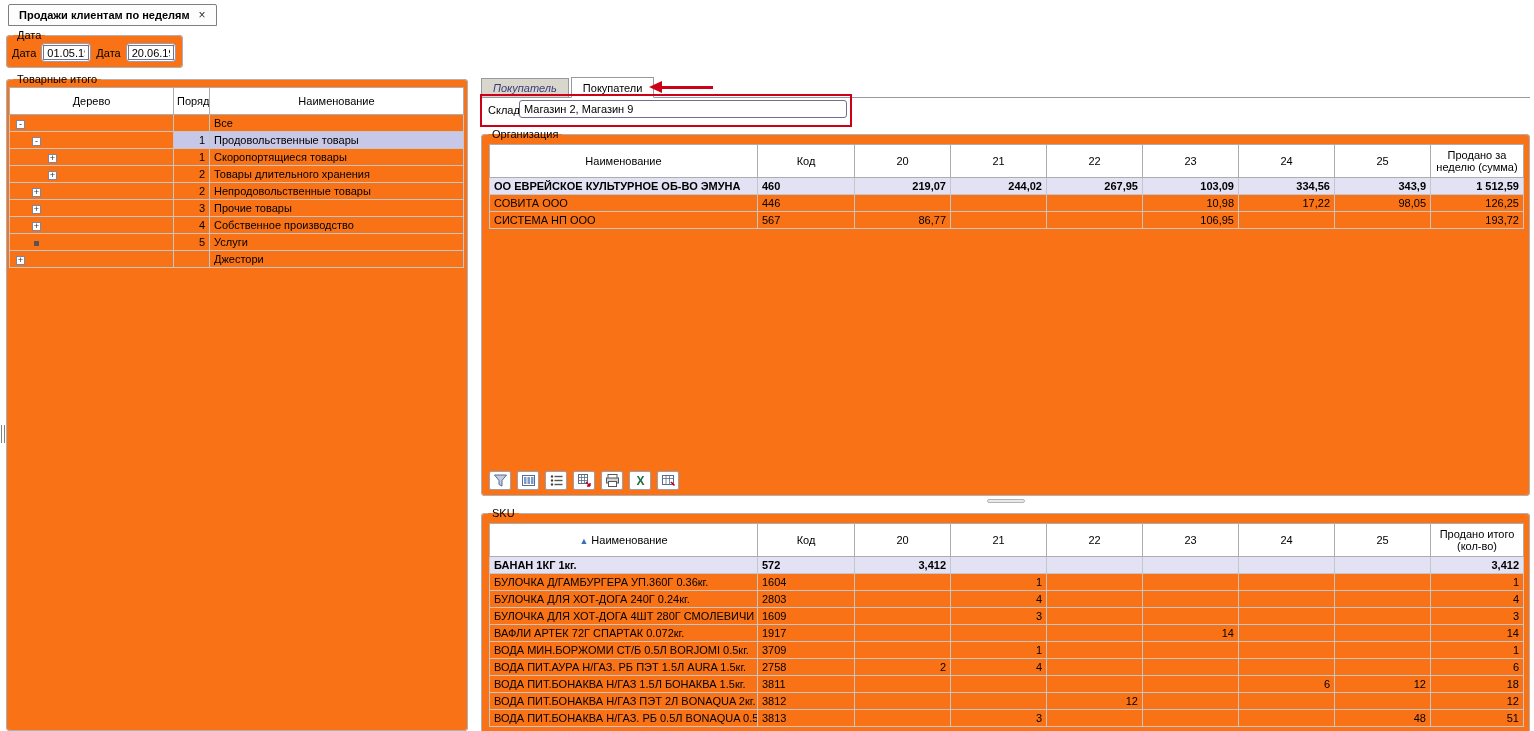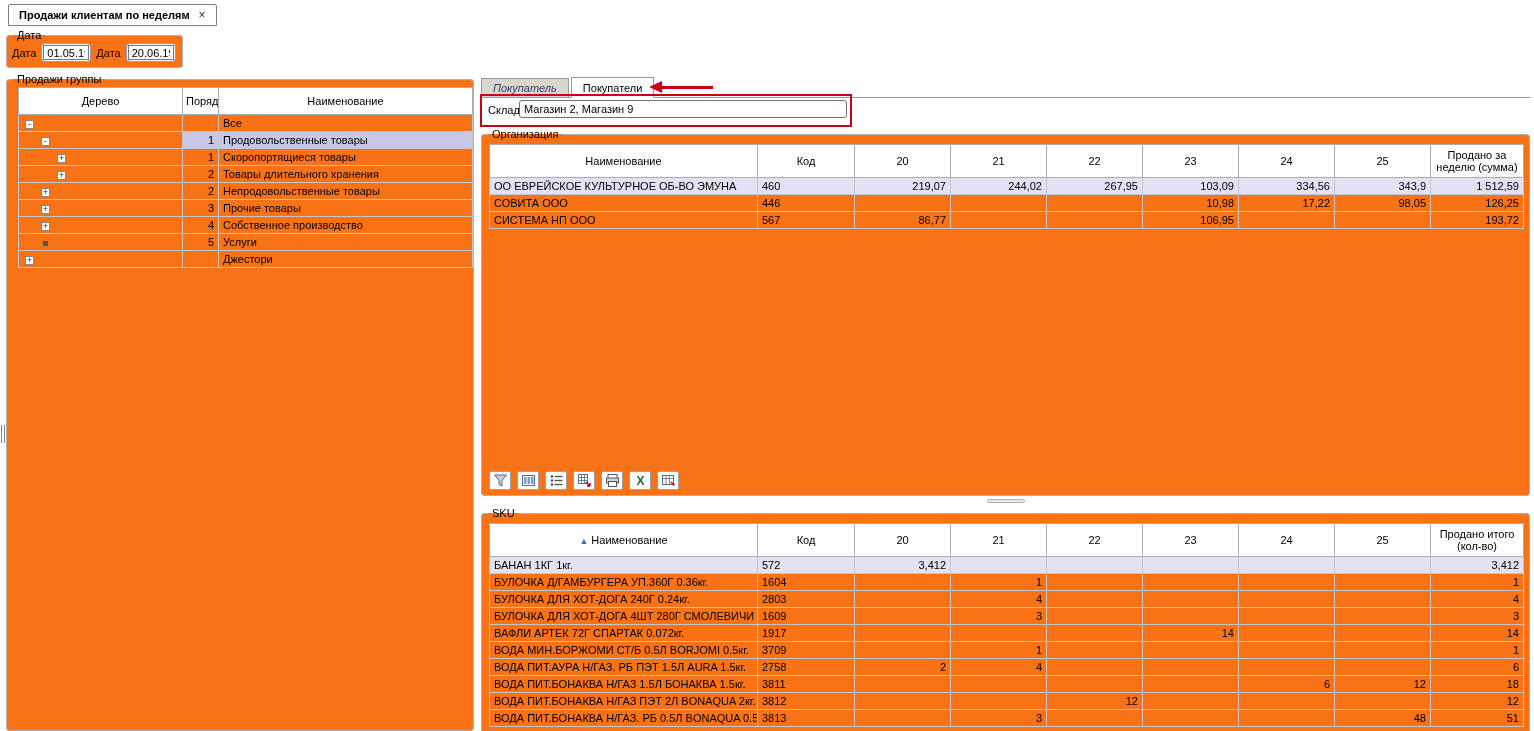--- a/index.html
+++ b/index.html
@@ -23,24 +23,24 @@
     font-family:"Liberation Sans",sans-serif;}
 
   #fs-groups{left:6px;top:73px;width:462px;height:658px;}
 
   table.grid{border-collapse:collapse;table-layout:fixed;border:1px solid #9a9a9a;}
   .grid th,.grid td{border:1px solid #c6c6c6;font-weight:normal;font-size:11px;overflow:hidden;}
   .grid thead th{border-color:#adadad;text-align:center;vertical-align:middle;background:#fff;
     white-space:normal;padding:1px 3px;}
   .grid td{height:17px;line-height:16px;padding:0 4px;white-space:nowrap;}
   .grid td.num{text-align:right;}
-  .grid tr.hl td{background:#e2e2f4;}
+  .grid tr.hl td{background:#e2e2f4;font-weight:bold;}
   td.sel{background:#c7c7e7;}
 
-  #tree-table{margin:2px 0 0 11px;width:454px;border-radius:19px;}
+  #tree-table{margin:2px 0 0 2px;width:454px;border-radius:19px;}
   #tree-table thead th{height:27px;}
   #tree-table td.ordercell{text-align:right;}
   .tbox{display:inline-block;width:9px;height:9px;border:1px solid #848496;line-height:7px;font-size:9px;
     text-align:center;vertical-align:middle;margin-right:5px;background:#fff;color:#333;}
   .tleaf{display:inline-block;width:5px;height:5px;background:#555;vertical-align:middle;margin:0 7px 0 2px;}
 
   
   #tabbar{position:absolute;left:481px;top:77px;width:1049px;height:21px;display:flex;align-items:flex-end;
     border-bottom:1px solid #98989f;}
   .tab{padding:0 11px;margin-right:2px;cursor:pointer;}
@@ -95,21 +95,21 @@
         <input value="01.05.19" style="">
       </span>
     <span>Дата</span>
     <span class="dwrap">
         <input value="20.06.19" style="">
       </span>
   </div>
 </fieldset>
 
 <fieldset id="fs-groups">
-  <legend>Продажи группы</legend>
+  <legend>Товарные итого</legend>
   <table class="grid" id="tree-table">
     <colgroup>
         <col style="width:164px">
         <col style="width:36px">
         <col style="width:254px">
       </colgroup>
     <thead>
         <tr>
       <th>Дерево</th>
       <th>Поряд</th>

